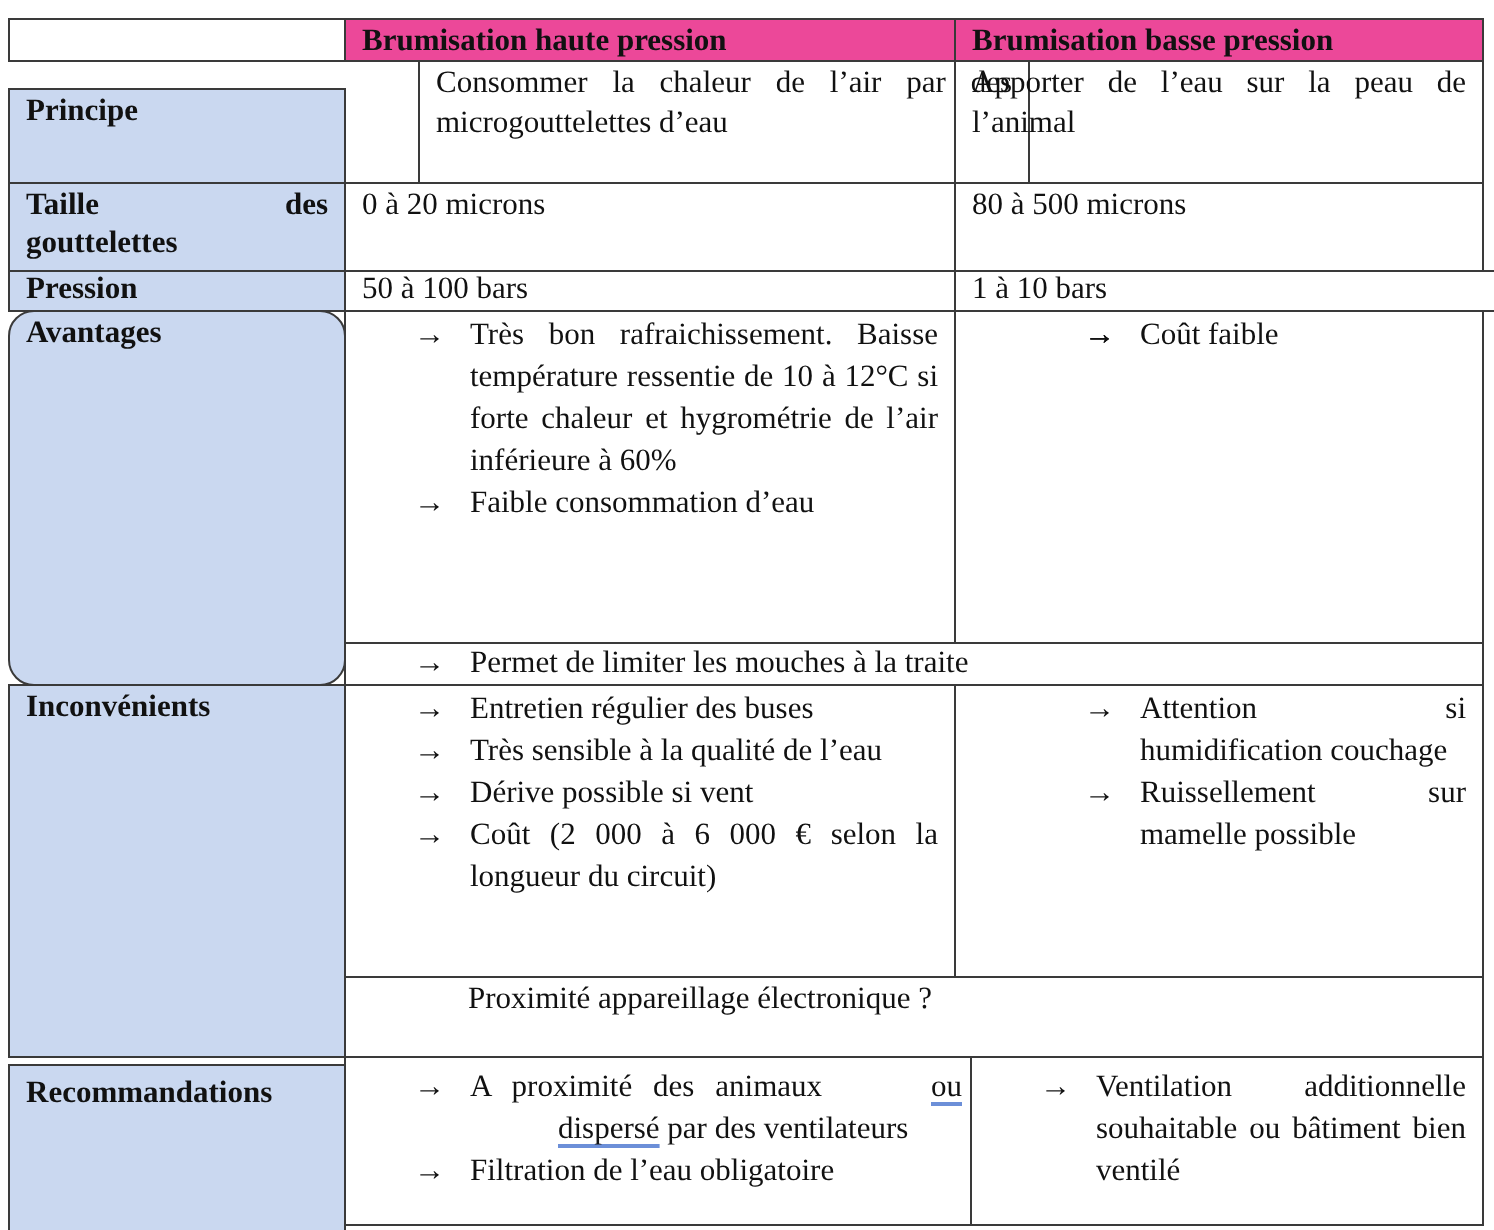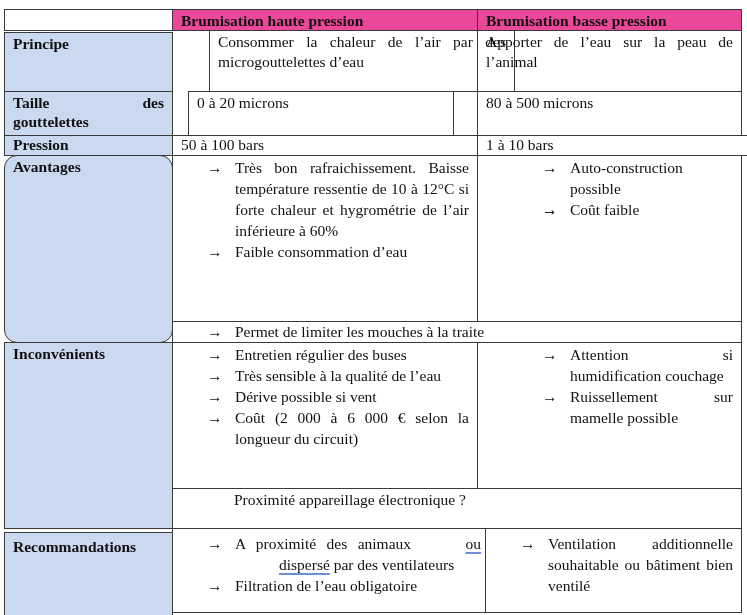--- a/index.html
+++ b/index.html
@@ -16,48 +16,48 @@
   ul.arrows li .arr { position: absolute; left: 0; top: 0; width: 20px; }
   .wavy { text-decoration: underline; text-decoration-color: #6c8fd8; text-decoration-thickness: 2px; text-underline-offset: 3px; margin-left: 44px; }
 </style>
 </head>
 <body>
 
 <div class="cell" style="left:4px;top:9px;width:169px;height:22px;"></div>
 <div class="cell hdr txt" style="left:172px;top:9px;width:306px;height:22px;line-height:19px;">Brumisation haute pression</div>
 <div class="cell hdr txt" style="left:477px;top:9px;width:265px;height:22px;line-height:19px;">Brumisation basse pression</div>
 
-<div class="cell label" style="left:4px;top:32px;width:169px;height:76px;">Principe</div>
+<div class="cell label" style="left:4px;top:44px;width:169px;height:76px;">Principe</div>
 <div class="cell txt just" style="left:172px;top:30px;width:306px;height:62px;margin-left:37px;">Consommer la chaleur de l’air par des microgouttelettes d’eau</div>
 <div class="cell txt just" style="left:477px;top:30px;width:265px;height:62px;">Apporter de l’eau sur la peau de l’animal</div>
 
 <div class="cell label" style="left:4px;top:91px;width:169px;height:45px;line-height:19px;">
   <div class="spread">
       <span>Taille</span>
       <span>des</span>
     </div>
   <div>gouttelettes</div>
 </div>
-<div class="cell txt" style="left:172px;top:91px;width:266px;height:45px;margin-left:16px;">0 à 20 microns</div>
+<div class="cell txt" style="left:172px;top:91px;width:306px;height:45px;">0 à 20 microns</div>
 <div class="cell txt" style="left:477px;top:91px;width:265px;height:45px;">80 à 500 microns</div>
 
 <div class="cell label" style="left:4px;top:135px;width:169px;height:21px;line-height:18px;padding-top:0;">Pression</div>
 <div class="cell txt" style="left:172px;top:135px;width:306px;height:21px;line-height:18px;padding-top:0;">50 à 100 bars</div>
 <div class="cell txt" style="left:477px;top:135px;width:317px;height:21px;line-height:18px;padding-top:0;">1 à 10 bars</div>
 
 <div class="cell label" style="left:4px;top:155px;width:169px;height:188px;border-radius:13px;">Avantages</div>
 <div class="cell" style="left:172px;top:155px;width:306px;height:167px;padding:1px 8px 0 34px;">
   <ul class="arrows">
     <li><span class="arr">→</span><span>Très bon rafraichissement. Baisse température ressentie de 10 à 12°C si forte chaleur et hygrométrie de l’air inférieure à 60%</span></li>
     <li><span class="arr">→</span><span>Faible consommation d’eau</span></li>
   </ul>
 </div>
 <div class="cell" style="left:477px;top:155px;width:265px;height:167px;padding:1px 8px 0 64px;">
   <ul class="arrows">
-    <li style="text-align:left;"><span class="arr">→</span><span>Auto-construction possible</span></li>
+    <li style="text-align:left;"><span class="arr">→</span></li>
     <li><span class="arr">→</span></li>
     <li><span class="arr">→</span><span>Coût faible</span></li>
   </ul>
 </div>
 <div class="cell" style="left:172px;top:321px;width:570px;height:22px;padding:0 8px 0 34px;">
   <ul class="arrows">
     <li style="line-height:20px;"><span class="arr">→</span><span>Permet de limiter les mouches à la traite</span></li>
   </ul>
 </div>
 

